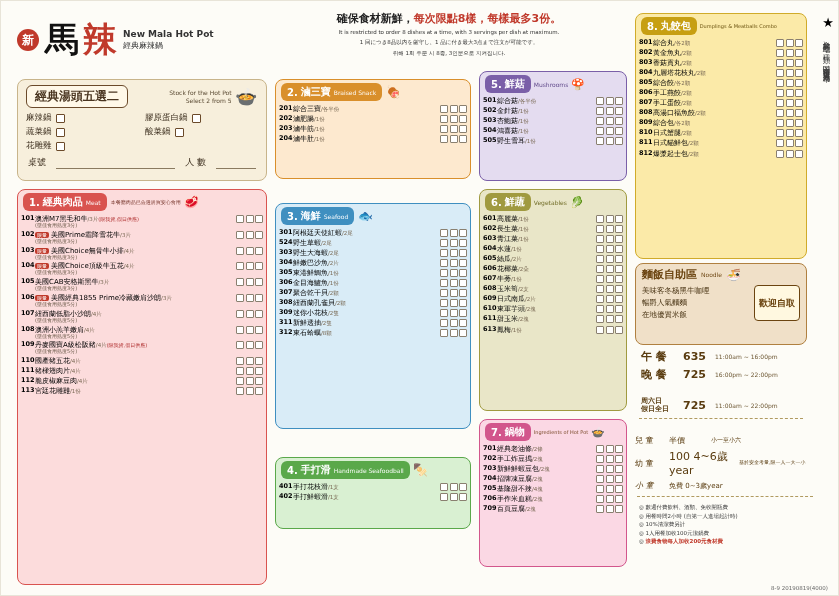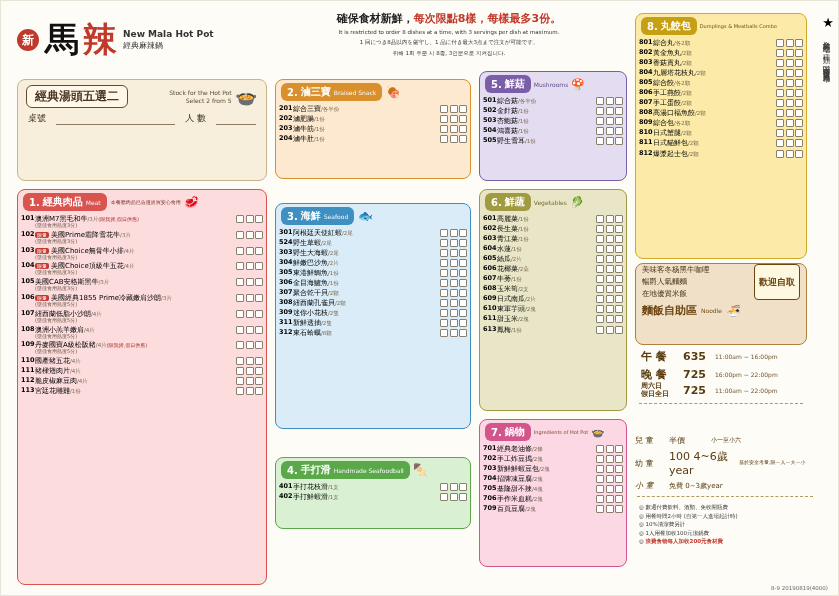--- a/index.html
+++ b/index.html
@@ -127,20 +127,43 @@
   <div style="position:absolute; right:4px; top:14px; font-size:13px;">★</div>
 
   <div class="box card-cream" id="soup">
     <div style="padding:5px 8px 0 8px; display:flex; align-items:center; justify-content:space-between;">
       <span class="ttl">經典湯頭五選二</span>
       <span style="display:flex;align-items:center;gap:4px;">
         <span class="soup-note">Stock for the Hot Pot<br>Select 2 from 5</span>
         <span style="font-size:18px;">🍲</span>
       </span>
     </div>
+    <div class="soup-grid">
+      <label class="soup-item">
+          <span>麻辣鍋</span>
+          <i></i>
+        </label>
+      <label class="soup-item">
+          <span>膠原蛋白鍋</span>
+          <i></i>
+        </label>
+      <label class="soup-item">
+          <span>蔬菜鍋</span>
+          <i></i>
+        </label>
+      <label class="soup-item">
+          <span>酸菜鍋</span>
+          <i></i>
+        </label>
+      <label class="soup-item">
+          <span>花雕雞</span>
+          <i></i>
+        </label>
+      <span></span>
+    </div>
     <div style="display:flex; gap:10px; padding:4px 10px; font-size:9px; color:#3b2d1d;">
       <span>桌號</span>
       <span style="flex:1;border-bottom:1px solid #8a7a60;"></span>
       <span>人 數</span>
       <span style="width:40px;border-bottom:1px solid #8a7a60;"></span>
     </div>
   </div>
 
   <div class="box card-red" style="left:16px; top:188px; width:250px; height:396px;">
     <div style="display:flex;align-items:center;gap:4px;padding:3px 5px;">
@@ -834,44 +857,44 @@
           <span class="bx">
             <i></i>
             <i></i>
             <i></i>
           </span>
         </div>
       </div>
   </div>
 
   <div class="box card-brown" style="left:634px; top:262px; width:172px; height:82px;">
+    <div style="display:flex;align-items:center;gap:4px;padding:3px 6px;">
+      <span style="font-size:11px;font-weight:bold;color:#6b4410;">麵飯自助區</span>
+      <span class="en" style="color:#6b4410;">Noodle</span>
+      <span style="font-size:12px;">🍜</span>
+    </div>
     <div style="display:flex;padding:0 6px;">
       <div style="flex:1;font-size:7.5px;line-height:1.6;color:#4a3515;">
         <div>美味客冬杨黑牛咖哩</div>
         <div>暢爵人氣麵麵</div>
         <div>在地優質米飯</div>
       </div>
       <div style="width:46px;border:1px solid #6b4410;border-radius:4px;background:#fff8e0;display:flex;align-items:center;justify-content:center;font-size:9px;font-weight:bold;color:#6b4410;text-align:center;line-height:1.2;">
         <span>歡迎自取</span>
       </div>
     </div>
-    <div style="display:flex;align-items:center;gap:4px;padding:3px 6px;">
-      <span style="font-size:11px;font-weight:bold;color:#6b4410;">麵飯自助區</span>
-      <span class="en" style="color:#6b4410;">Noodle</span>
-      <span style="font-size:12px;">🍜</span>
-    </div>
   </div>
 
   <div style="position:absolute; left:634px; top:348px; width:172px;">
     <div class="pricetab" style="margin-bottom:3px;">
       <span class="lbl">午 餐</span>
       <span class="val">635</span>
       <span class="tm">11:00am ~ 16:00pm</span>
     </div>
-    <div class="pricetab" style="margin-bottom:1px;">
+    <div class="pricetab" style="margin-bottom:16px;">
       <span class="lbl">晚 餐</span>
       <span class="val">725</span>
       <span class="tm">16:00pm ~ 22:00pm</span>
     </div>
     <div class="pricetab">
       <span class="lbl" style="font-size:7px;line-height:1.1;white-space:pre-line;">周六日
 假日全日</span>
       <span class="val">725</span>
       <span class="tm">11:00am ~ 22:00pm</span>
     </div>

